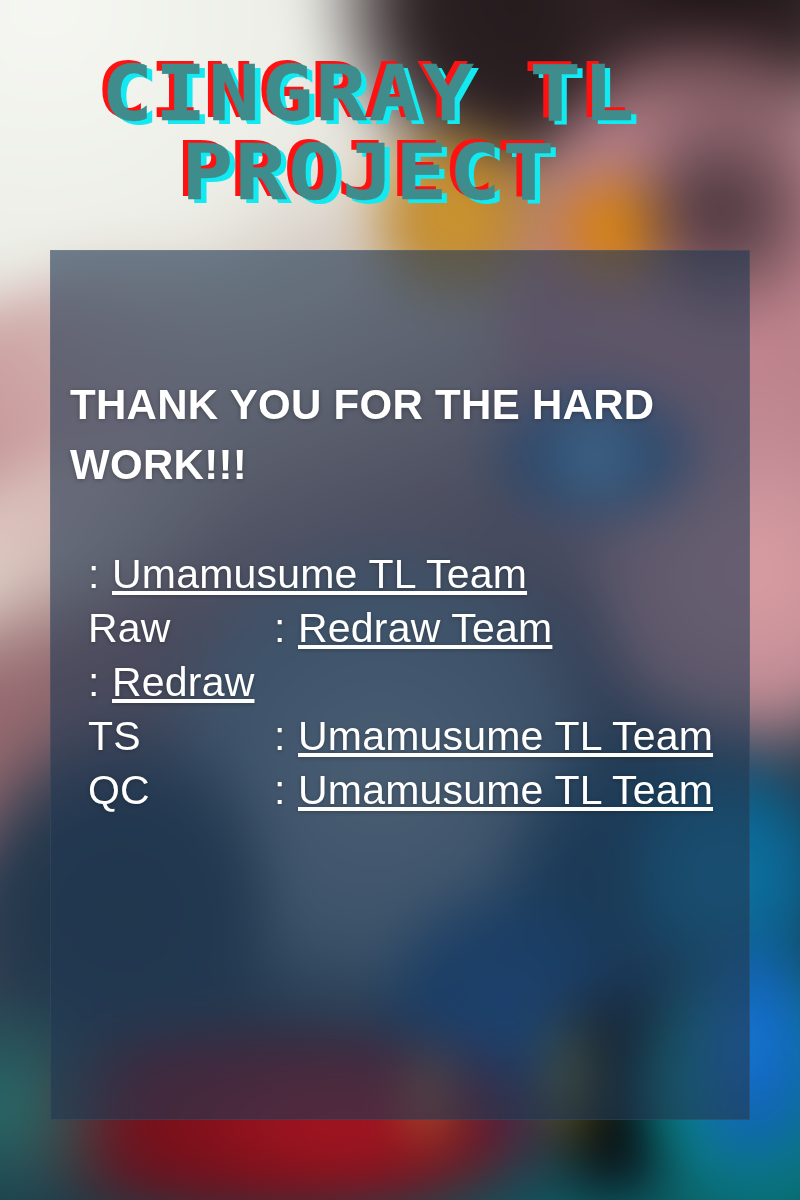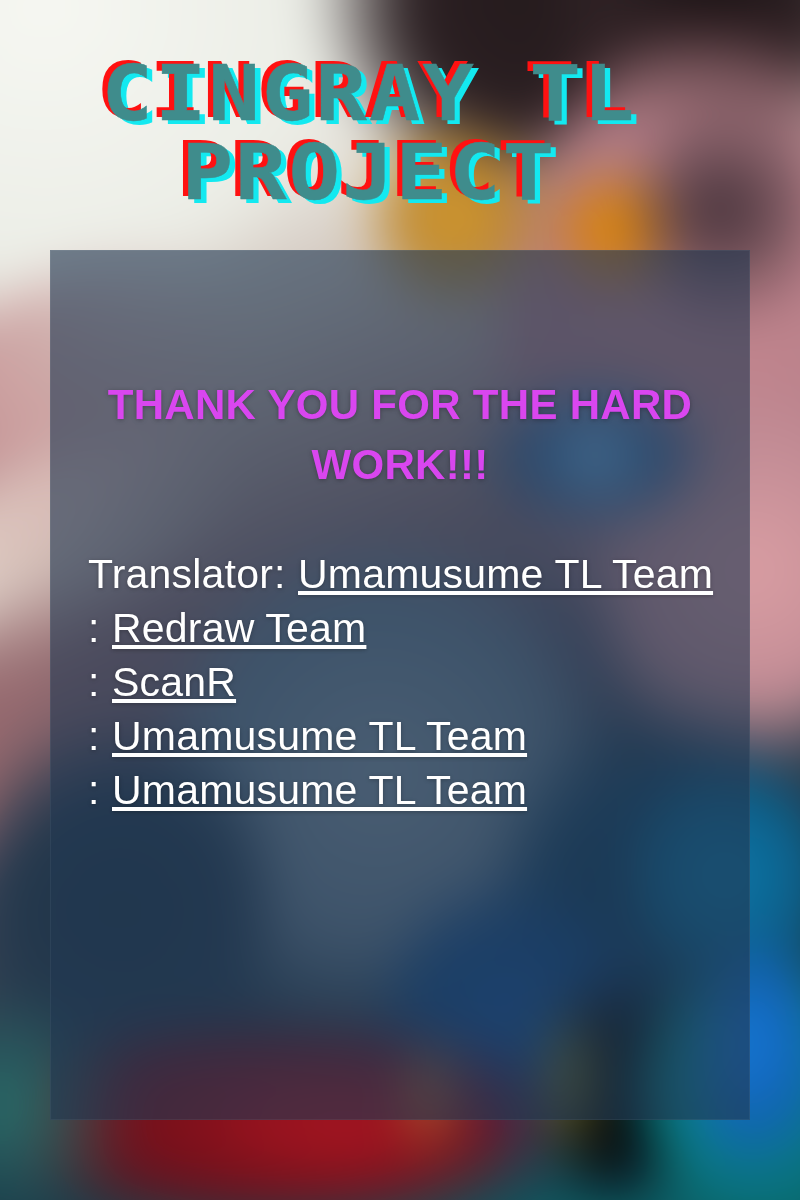--- a/index.html
+++ b/index.html
@@ -145,22 +145,22 @@
   }
   .title-line.l1 { font-size: 76px; }
   .title-line.l2 { font-size: 76px; margin-top: 6px; }
 
   
   .headline {
     position: absolute;
     left: 70px;
     top: 375px;
     width: 660px;
-    text-align: center;
-    color: #d946ef;
+    text-align: left;
+    color: #ffffff;
     font-weight: bold;
     font-size: 42px;
     line-height: 1.42;
     letter-spacing: 0.3px;
     text-shadow: 0 1px 5px rgba(0,0,0,0.30);
   }
 
   
   .credits {
     position: absolute;
@@ -232,35 +232,37 @@
     <span class="title-line l1">CINGRAY TL</span>
     <span class="title-line l2">PROJECT</span>
   </div>
 
   <div class="panel"></div>
 
   <div class="headline">THANK YOU FOR THE HARD WORK!!!</div>
 
   <div class="credits">
     <div class="credit-row">
-      <span class="credit-role">Translator</span>
       <span class="credit-sep">:</span>
       <span class="credit-name">Umamusume TL Team</span>
     </div>
     <div class="credit-row">
+      <span class="credit-role">Raw</span>
       <span class="credit-sep">:</span>
       <span class="credit-name">Redraw Team</span>
     </div>
     <div class="credit-row">
       <span class="credit-sep">:</span>
-      <span class="credit-name">ScanR</span>
-    </div>
-    <div class="credit-row">
+      <span class="credit-name">Redraw</span>
+    </div>
+    <div class="credit-row">
+      <span class="credit-role">TS</span>
       <span class="credit-sep">:</span>
       <span class="credit-name">Umamusume TL Team</span>
     </div>
     <div class="credit-row">
+      <span class="credit-role">QC</span>
       <span class="credit-sep">:</span>
       <span class="credit-name">Umamusume TL Team</span>
     </div>
   </div>
 
 </div>
 
 </body></html>

